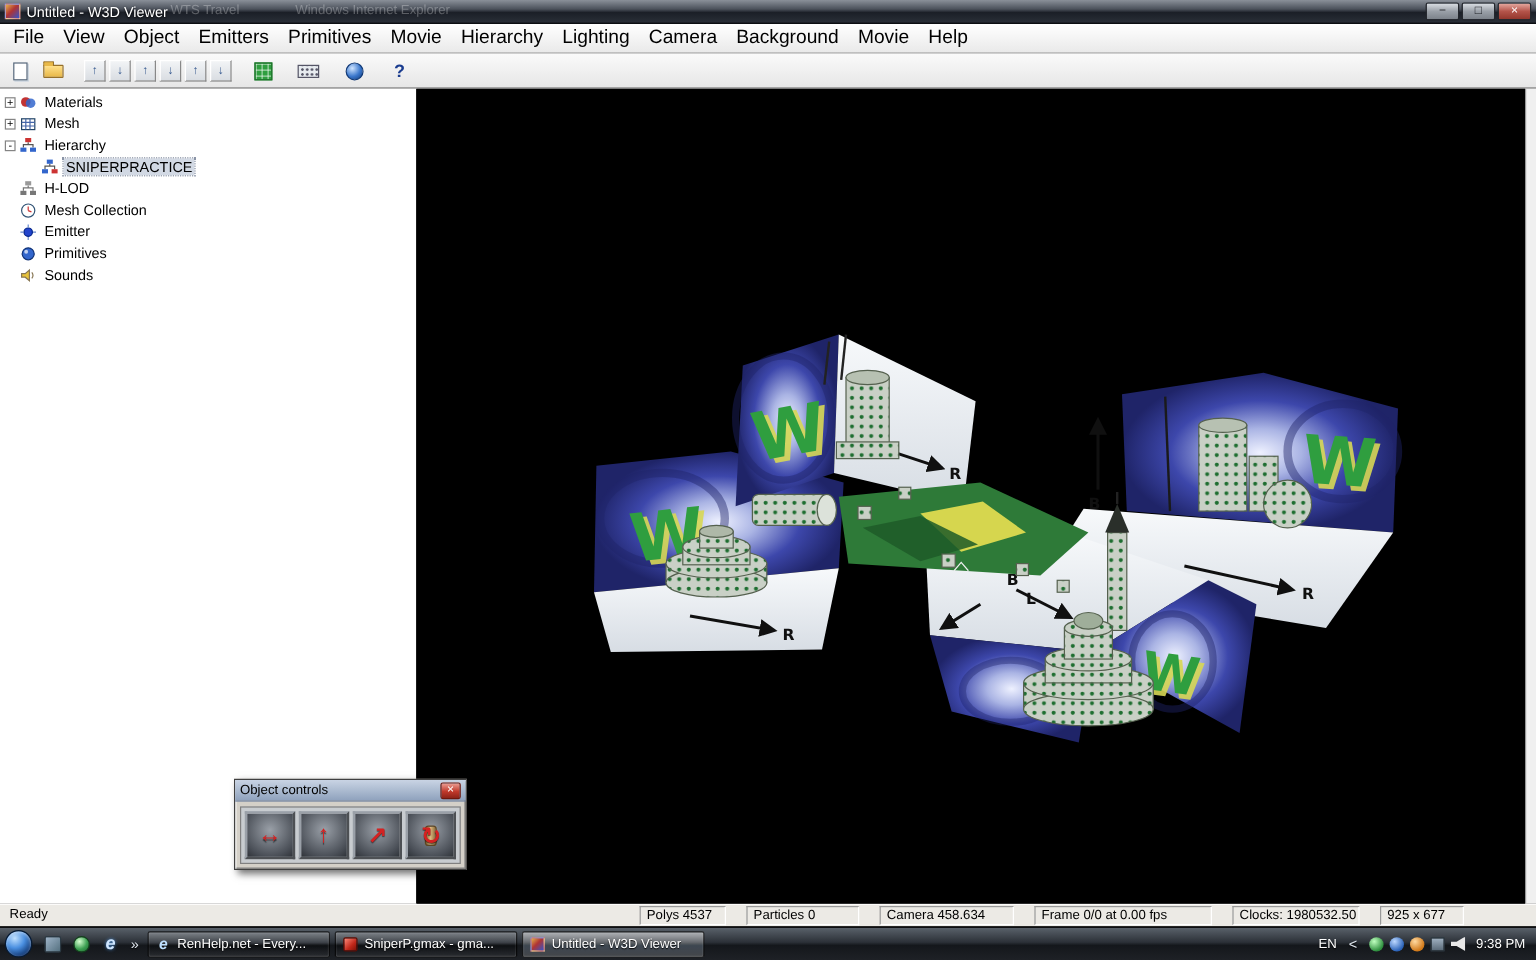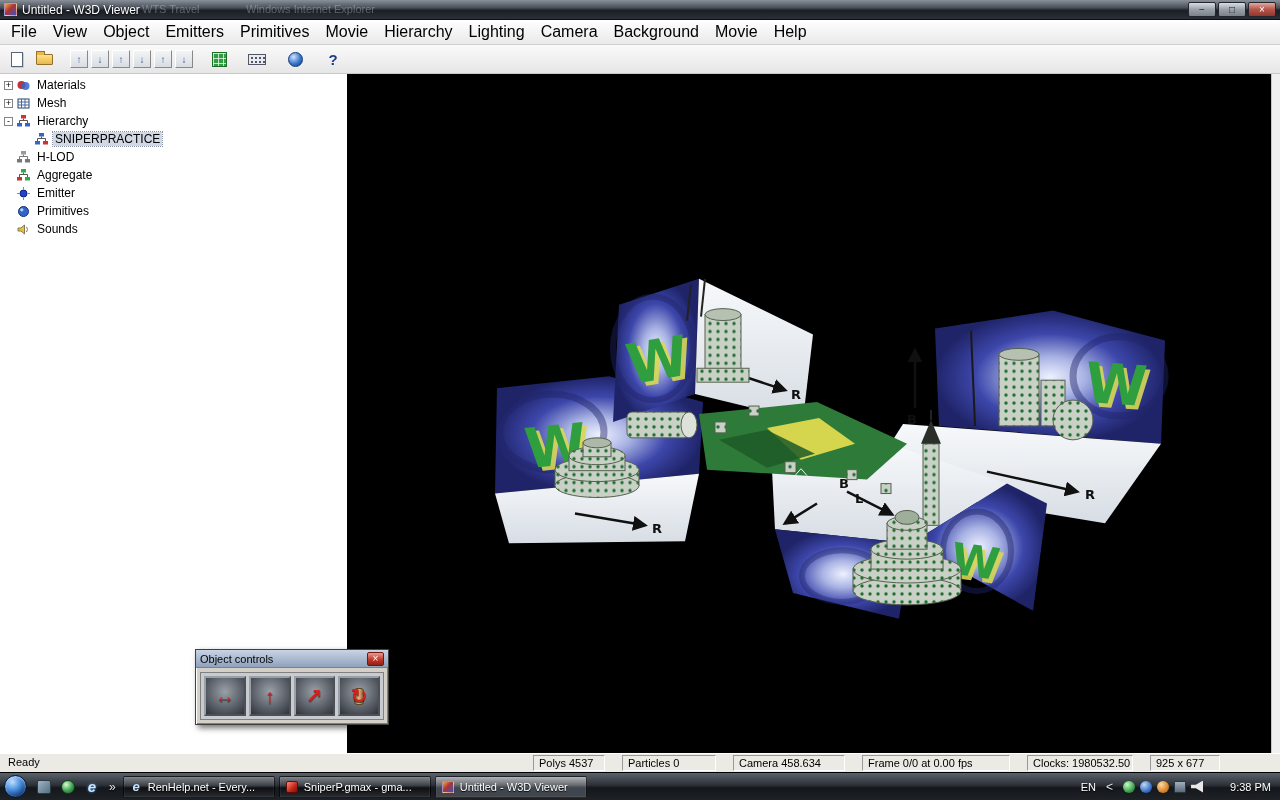--- a/index.html
+++ b/index.html
@@ -88,21 +88,21 @@
 .bi-gmax{width:12px;height:12px;background:linear-gradient(135deg,#ff8a7a,#c0271a 60%,#7c1208);border-radius:2px;border:1px solid #5e0d05}
 .bi-w3d{width:12px;height:12px;background:linear-gradient(135deg,#e3b24a 0%,#b03333 45%,#3355cc 100%);border:1px solid rgba(255,255,255,.4)}
 .tray{margin-left:auto;display:flex;align-items:center;gap:5px;padding-right:9px}
 .lang{font-size:11px;text-shadow:0 1px 1px #000}
 .trico{width:12px;height:12px}
 .t-green{border-radius:50%;background:radial-gradient(circle at 35% 30%,#bfffbf,#2e8f3e 70%)}
 .t-blue{border-radius:50%;background:radial-gradient(circle at 35% 30%,#bcd8ff,#2a62b8 70%)}
 .t-orange{border-radius:50%;background:radial-gradient(circle at 35% 30%,#ffd9a0,#d07818 70%)}
 .t-display{background:linear-gradient(#9fb0c0,#5a6a78);border:1px solid #2c3840;border-radius:1px}
 .t-speaker{background:#e8e8e8;clip-path:polygon(0 35%,40% 35%,100% 0,100% 100%,40% 65%,0 65%)}
-.time{font-size:11px;margin-left:22px;text-shadow:0 1px 1px #000}
+.time{font-size:11px;margin-left:4px;text-shadow:0 1px 1px #000}
 </style>
 </head>
 <body>
 
 <div class="screen">
 
   <div class="titlebar">
     <span class="app-icon"></span>
     <span class="title-text">Untitled - W3D Viewer</span>
     <span class="ghost g1">WTS Travel</span>
@@ -220,33 +220,31 @@
             <svg width="15" height="15">
               <path d="M7.5 4.5v2M3.5 9V6.5h8V9" stroke="#777777" fill="none"></path>
               <rect x="5" y="1" width="5" height="3.5" fill="#999999"></rect>
               <rect x="1" y="9" width="5" height="3.5" fill="#777777"></rect>
               <rect x="9" y="9" width="5" height="3.5" fill="#777777"></rect>
             </svg>
           </span>
         <span class="tlabel">H-LOD</span>
       </div>
 
-
-      <div class="trow">
-        <span class="exp hide"></span>
-        <span class="ti">
-            <svg width="15" height="15">
-              <path d="M7.5 4.5v2M3.5 9V6.5h8V9" stroke="#555555" fill="none"></path>
-              <rect x="5" y="1" width="5" height="3.5" fill="#33aa44"></rect>
-              <rect x="1" y="9" width="5" height="3.5" fill="#cc3333"></rect>
-              <rect x="9" y="9" width="5" height="3.5" fill="#33aa44"></rect>
-            </svg>
-          </span>
-        <span class="tlabel">Aggregate</span>
-      </div>
+      <div class="trow">
+        <span class="exp hide"></span>
+        <span class="ti">
+            <svg width="15" height="15">
+              <circle cx="7.5" cy="7.5" r="5.5" fill="#ffffff" stroke="#335577"></circle>
+              <path d="M7.5 7.5L7.5 4M7.5 7.5L10.2 8.6" stroke="#cc3333" fill="none"></path>
+            </svg>
+          </span>
+        <span class="tlabel">Mesh Collection</span>
+      </div>
+
 
       <div class="trow">
         <span class="exp hide"></span>
         <span class="ti">
             <svg width="15" height="15">
               <circle cx="7.5" cy="7.5" r="3.5" fill="#2244cc" stroke="#002288"></circle>
               <path d="M7.5 1v2.5M7.5 11.5V14M1 7.5h2.5M11.5 7.5H14" stroke="#6688cc"></path>
             </svg>
           </span>
         <span class="tlabel">Emitter</span>

